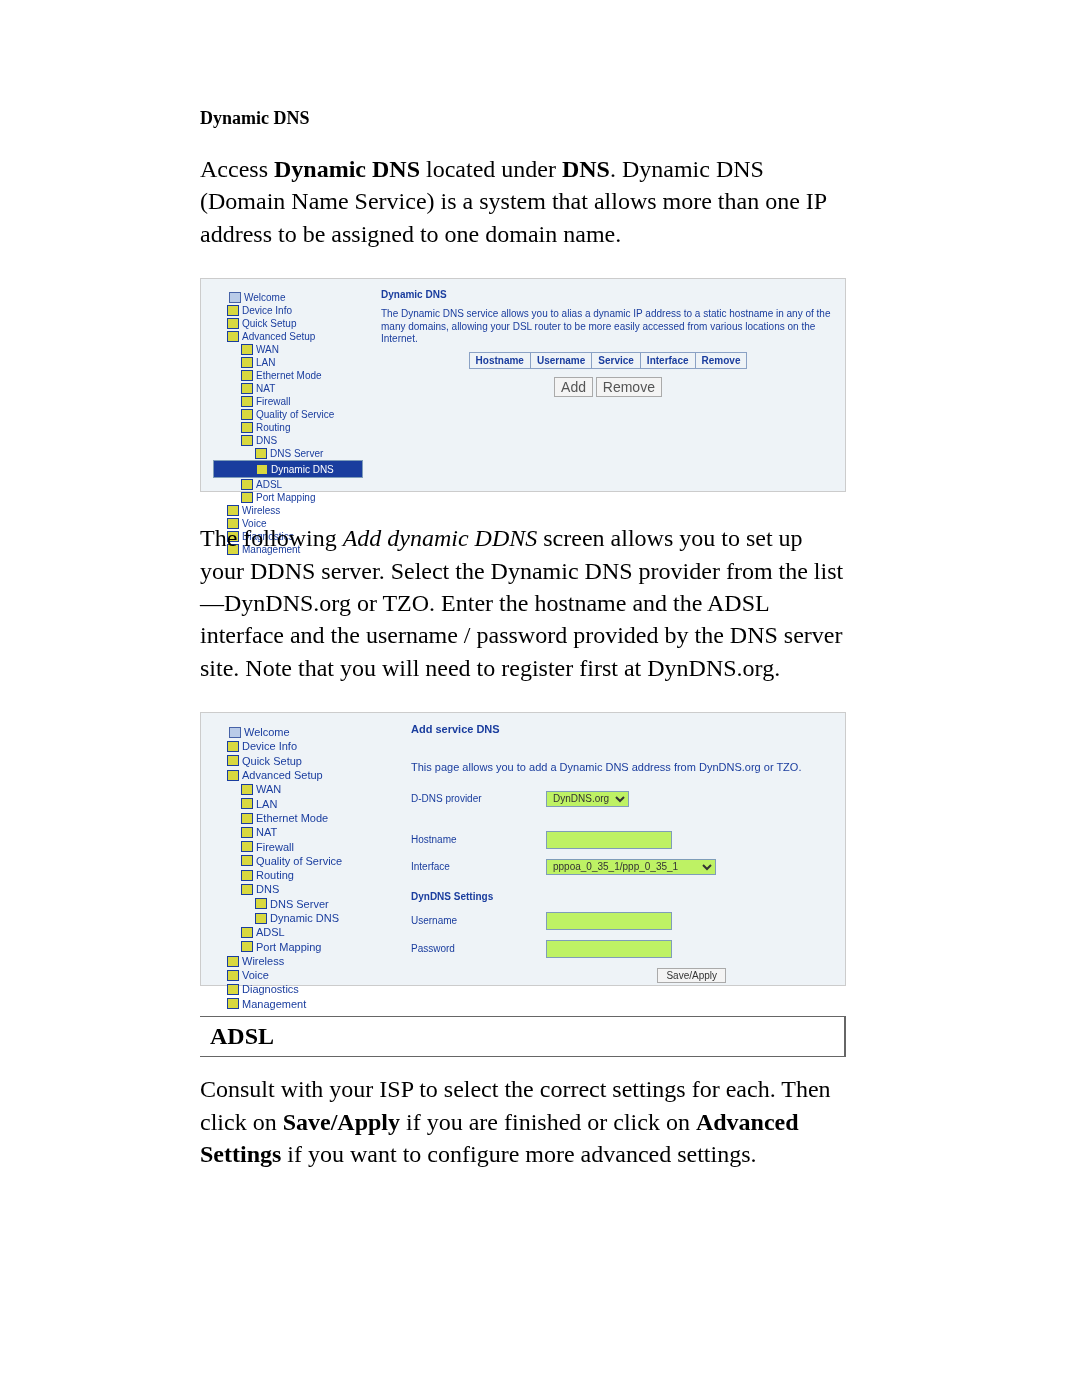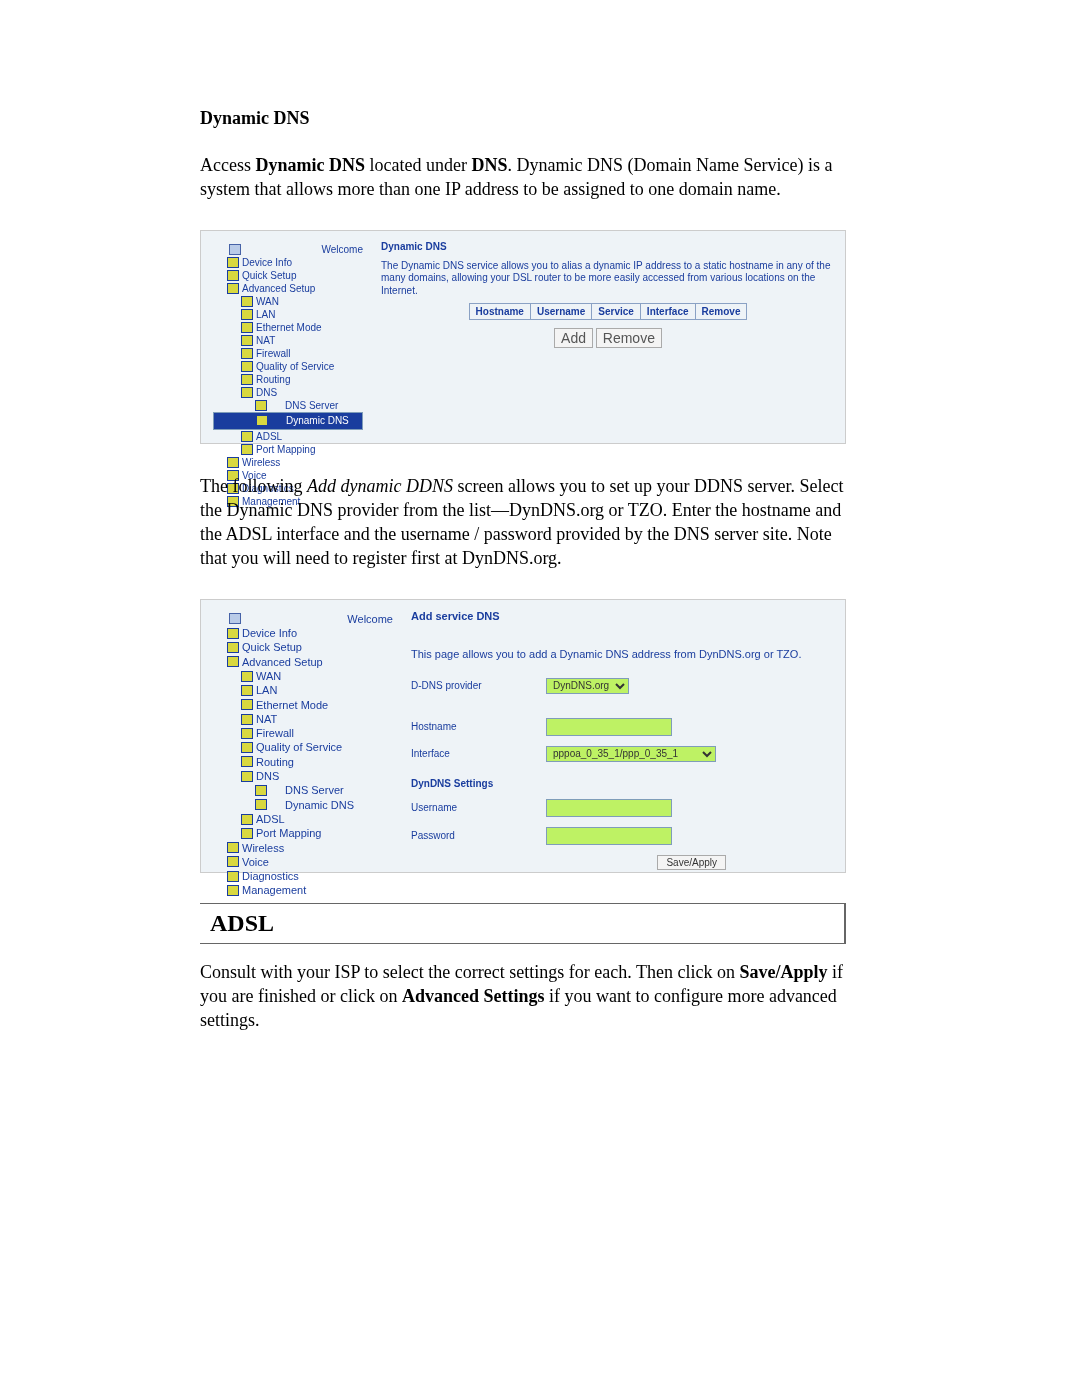--- a/index.html
+++ b/index.html
@@ -15,21 +15,21 @@
     position: relative;
     box-sizing: border-box;
     padding: 108px 200px 0 200px;
   }
   .heading1 {
     font-weight: bold;
     font-size: 18px;
     margin: 0 0 24px 0;
   }
   .para {
-    font-size: 18px;
+    font-size: 24px;
     line-height: 1.35;
     margin: 0 0 28px 0;
   }
   .screenshot {
     background: #eef3f7;
     border: 1px solid #ccc;
     margin: 0 0 30px 0;
     padding: 10px 10px 10px 10px;
     display: flex;
     gap: 0;
@@ -43,24 +43,24 @@
     padding: 2px 0 4px 2px;
   }
   .t-row { display: flex; align-items: center; white-space: nowrap; }
   .t-row.sel { background: #1a3d9e; color: #fff; }
   .ticon {
     display: inline-block; width: 10px; height: 9px;
     border: 1px solid #1a3d9e; background: #d8d840;
     margin: 0 3px 0 0;
   }
   .ticon.root { background: #b9cbe8; border-color:#4662a7; }
-  .tnode.l0 { padding-left: 16px; justify-content: space-between; }
+  .tnode.l0 { padding-left: 16px; }
   .tnode.l1 { padding-left: 14px; }
   .tnode.l2 { padding-left: 28px; }
-  .tnode.l3 { padding-left: 42px; gap: 15px; }
+  .tnode.l3 { padding-left: 42px; }
   .panel {
     flex: 1;
     font-size: 10px;
     color: #1a3d9e;
     padding-left: 18px;
   }
   .panel-title { font-weight: bold; margin-bottom: 8px; }
   .panel-desc  { color: #1a3d9e; margin-bottom: 6px; line-height: 1.25; }
   .tbl {
     margin: 6px auto 8px auto;

